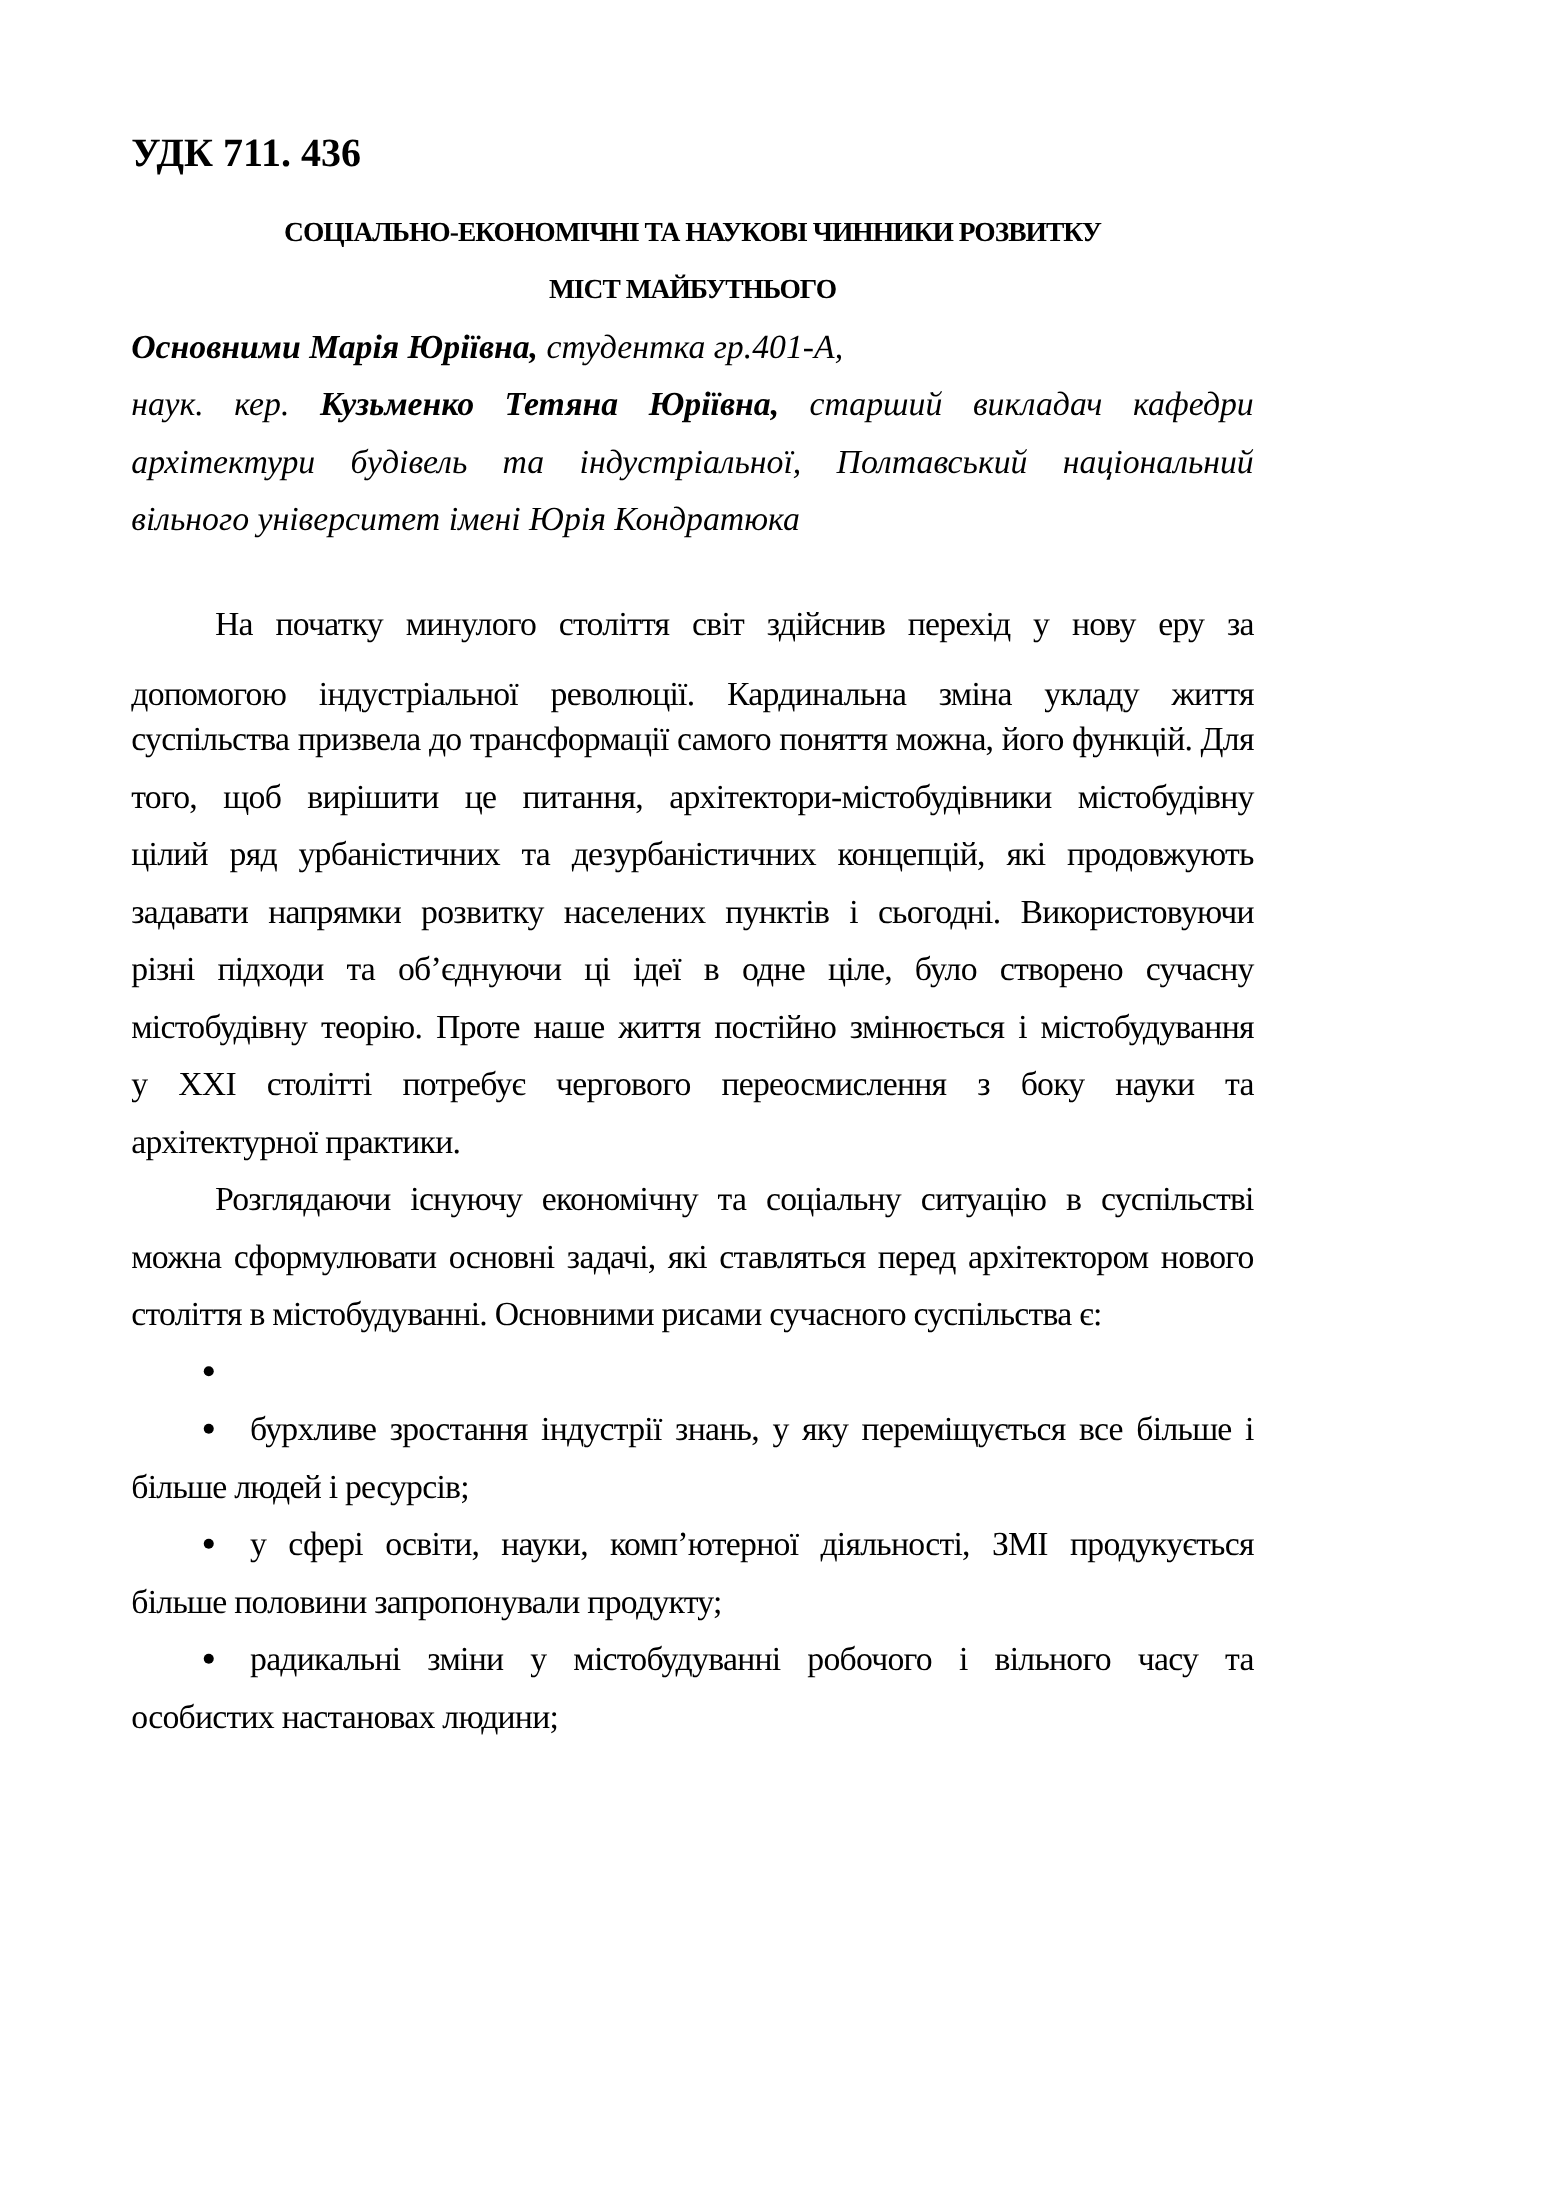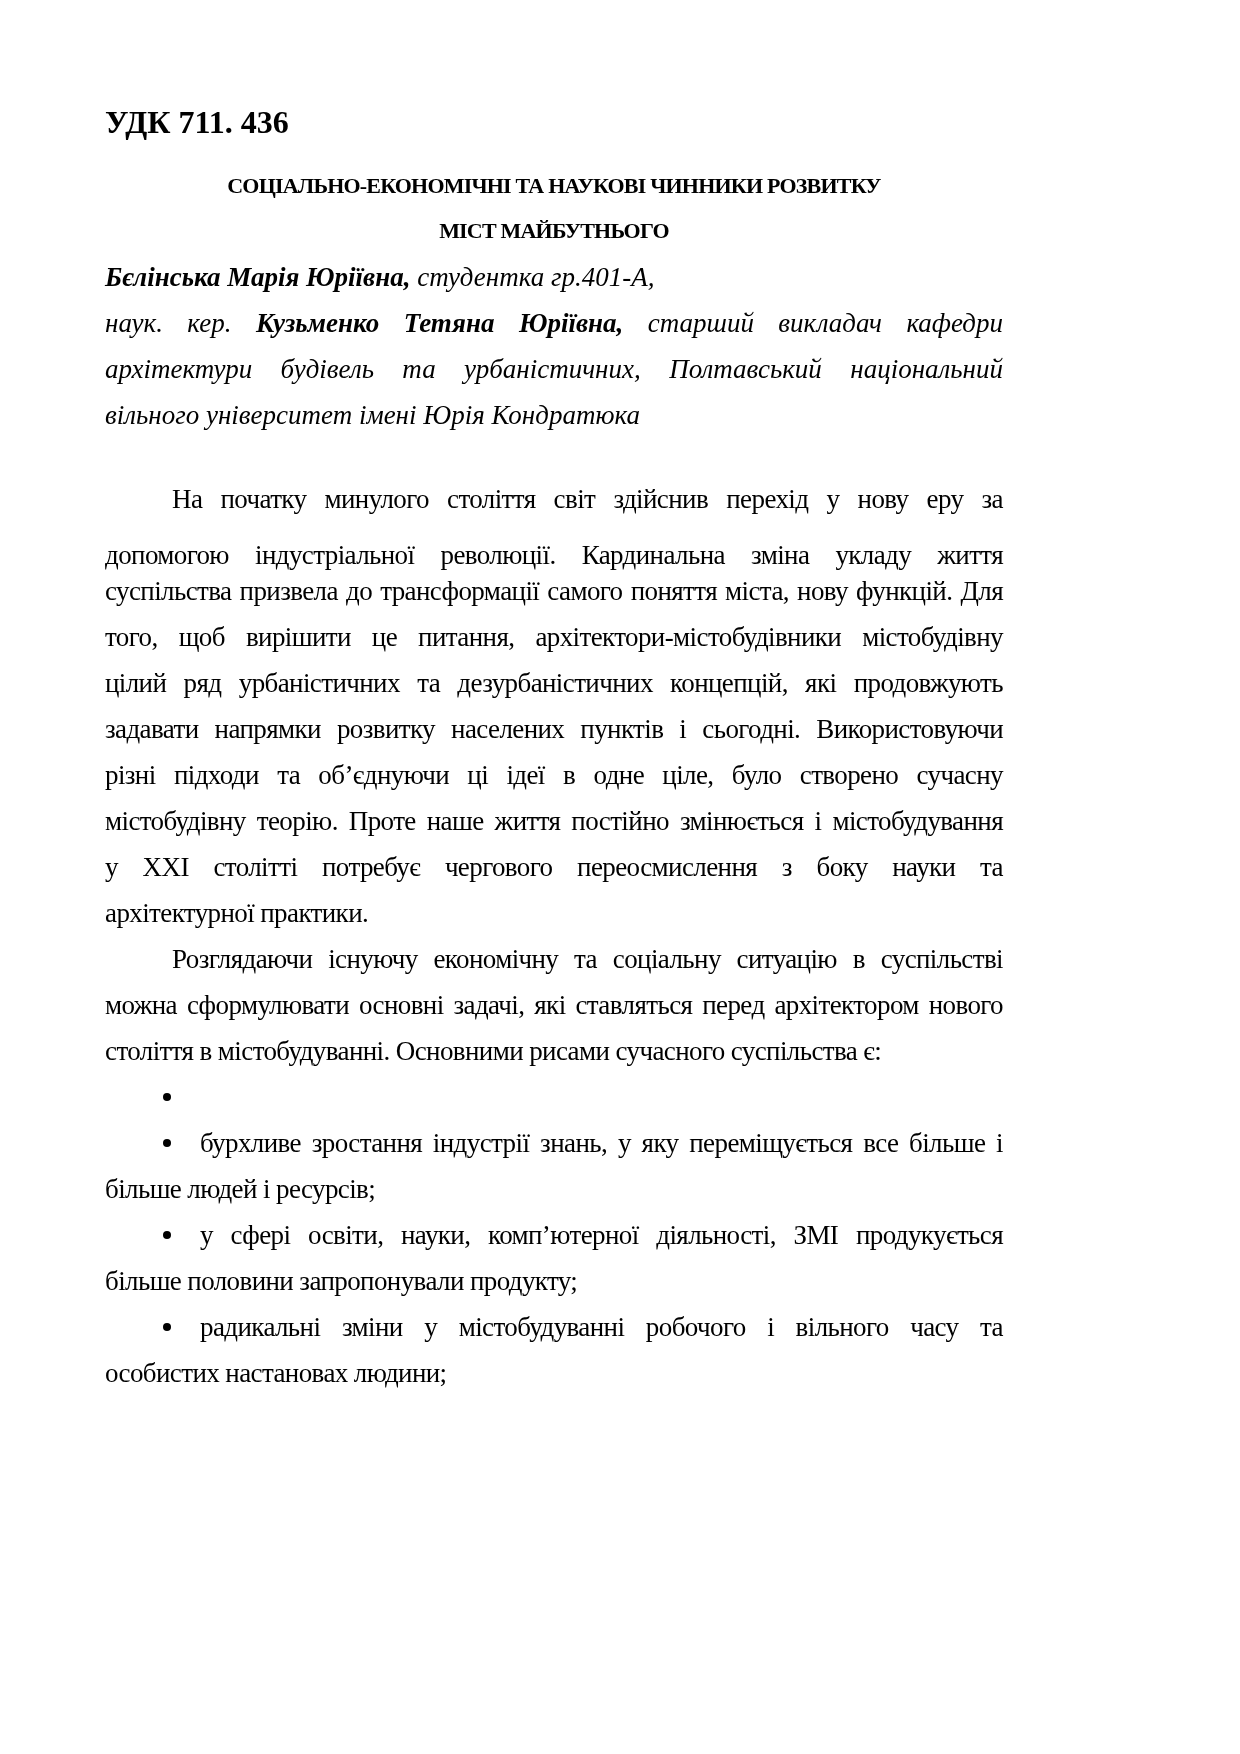--- a/index.html
+++ b/index.html
@@ -31,34 +31,34 @@
 <body>
 
 <div class="page">
 
   <div class="line udk" style="top:102px;">УДК 711. 436</div>
 
   <div class="line title center" style="top:166px;">СОЦІАЛЬНО-ЕКОНОМІЧНІ ТА НАУКОВІ ЧИННИКИ РОЗВИТКУ</div>
   <div class="line title center" style="top:211px;">МІСТ МАЙБУТНЬОГО</div>
 
   <div class="line ital" style="top:257px;">
-    <span class="bold">Бєлінська Марія Юріївна,</span><span> студентка гр.401-А,</span>
+    <span class="bold">Основними Марія Юріївна,</span><span> студентка гр.401-А,</span>
   </div>
 
   <div class="line ital just" style="top:303px;">
     <span>наук. кер.</span>
     <span class="bold">Кузьменко Тетяна Юріївна,</span>
     <span>старший викладач кафедри</span>
   </div>
-  <div class="line ital just" style="top:349px;">архітектури будівель та урбаністичних, Полтавський національний</div>
+  <div class="line ital just" style="top:349px;">архітектури будівель та індустріальної, Полтавський національний</div>
   <div class="line ital" style="top:395px;">вільного університет імені Юрія Кондратюка</div>
 
   <div class="line just cond indent" style="top:479px;">На початку минулого століття світ здійснив перехід у нову еру за</div>
   <div class="line just cond" style="top:535px;">допомогою індустріальної революції. Кардинальна зміна укладу життя</div>
-  <div class="line just cond" style="top:571px;">суспільства призвела до трансформації самого поняття міста, нову функцій. Для</div>
+  <div class="line just cond" style="top:571px;">суспільства призвела до трансформації самого поняття можна, його функцій. Для</div>
   <div class="line just cond" style="top:617px;">того, щоб вирішити це питання, архітектори-містобудівники містобудівну</div>
   <div class="line just cond" style="top:663px;">цілий ряд урбаністичних та дезурбаністичних концепцій, які продовжують</div>
   <div class="line just cond" style="top:709px;">задавати напрямки розвитку населених пунктів і сьогодні. Використовуючи</div>
   <div class="line just cond" style="top:755px;">різні підходи та об’єднуючи ці ідеї в одне ціле, було створено сучасну</div>
   <div class="line just cond" style="top:801px;">містобудівну теорію. Проте наше життя постійно змінюється і містобудування</div>
   <div class="line just cond" style="top:847px;">у XXI столітті потребує чергового переосмислення з боку науки та</div>
   <div class="line cond" style="top:893px;">архітектурної практики.</div>
 
   <div class="line just cond indent" style="top:939px;">Розглядаючи існуючу економічну та соціальну ситуацію в суспільстві</div>
   <div class="line just cond" style="top:985px;">можна сформулювати основні задачі, які ставляться перед архітектором нового</div>

